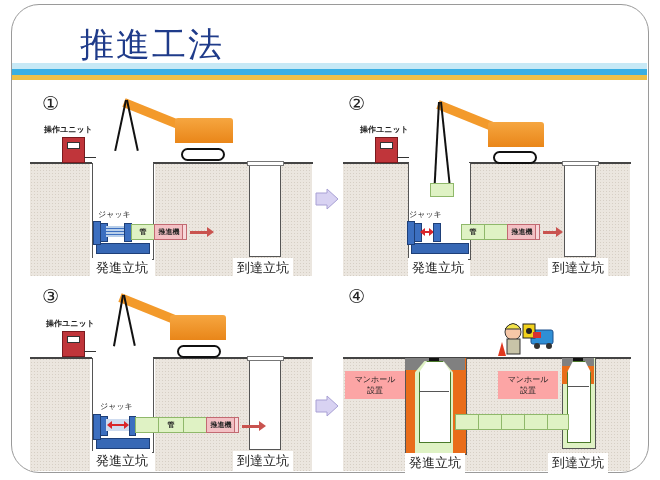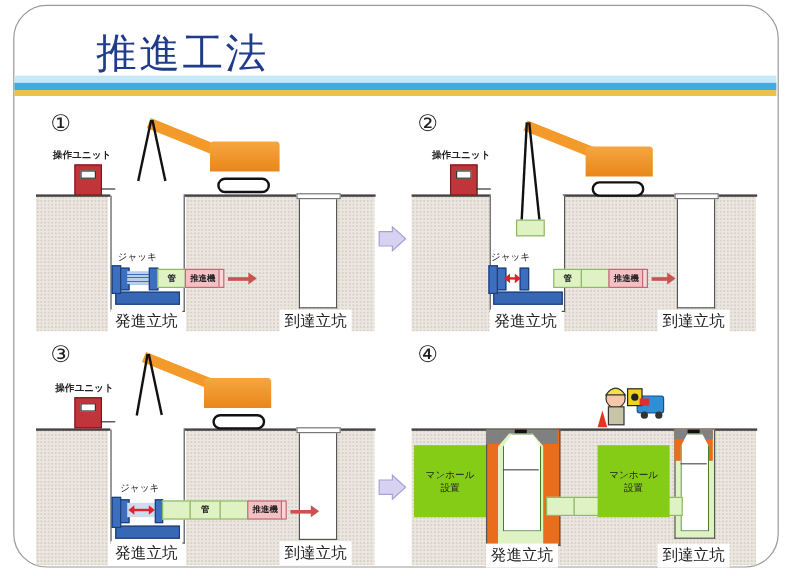--- a/index.html
+++ b/index.html
@@ -30,21 +30,21 @@
   .jrod{position:absolute;background:repeating-linear-gradient(#b9cfe9 0 2px,#3c6fc0 2px 3px);}
   .pipe{position:absolute;height:14px;background:#dff2c4;border:1px solid #8fb86a;font-size:7px;font-weight:bold;text-align:center;line-height:14px;color:#222;}
   .head{position:absolute;height:14px;background:#f3c0c4;border:1px solid #c26a72;font-size:7px;font-weight:bold;text-align:center;line-height:14px;color:#222;}
   .head::after{content:"";position:absolute;right:-4px;top:-1px;width:3px;height:14px;background:#f7d7da;border:1px solid #c26a72;}
   .arrow{position:absolute;height:3px;background:#c9534f;}
   .arrow::after{content:"";position:absolute;right:-6px;top:-4px;border-left:7px solid #c9534f;border-top:5px solid transparent;border-bottom:5px solid transparent;}
   .darrow{position:absolute;height:2px;background:#d9262b;}
   .darrow::before{content:"";position:absolute;left:-4px;top:-3px;border-right:5px solid #d9262b;border-top:4px solid transparent;border-bottom:4px solid transparent;}
   .darrow::after{content:"";position:absolute;right:-4px;top:-3px;border-left:5px solid #d9262b;border-top:4px solid transparent;border-bottom:4px solid transparent;}
   .next-arrow{position:absolute;width:0;height:0;}
-  .mh-label{position:absolute;background:#84cc16;font-size:8px;color:#222;text-align:center;line-height:11px;padding:19px 4px;white-space:pre;}
+  .mh-label{position:absolute;background:#fca5a5;font-size:8px;color:#222;text-align:center;line-height:11px;padding:3px 4px;white-space:pre;}
 </style>
 </head>
 <body>
 
 <div class="frame"></div>
 <div class="title">推進工法</div>
 <div class="band1"></div>
 <div class="band2"></div>
 <div class="band3"></div>
 

